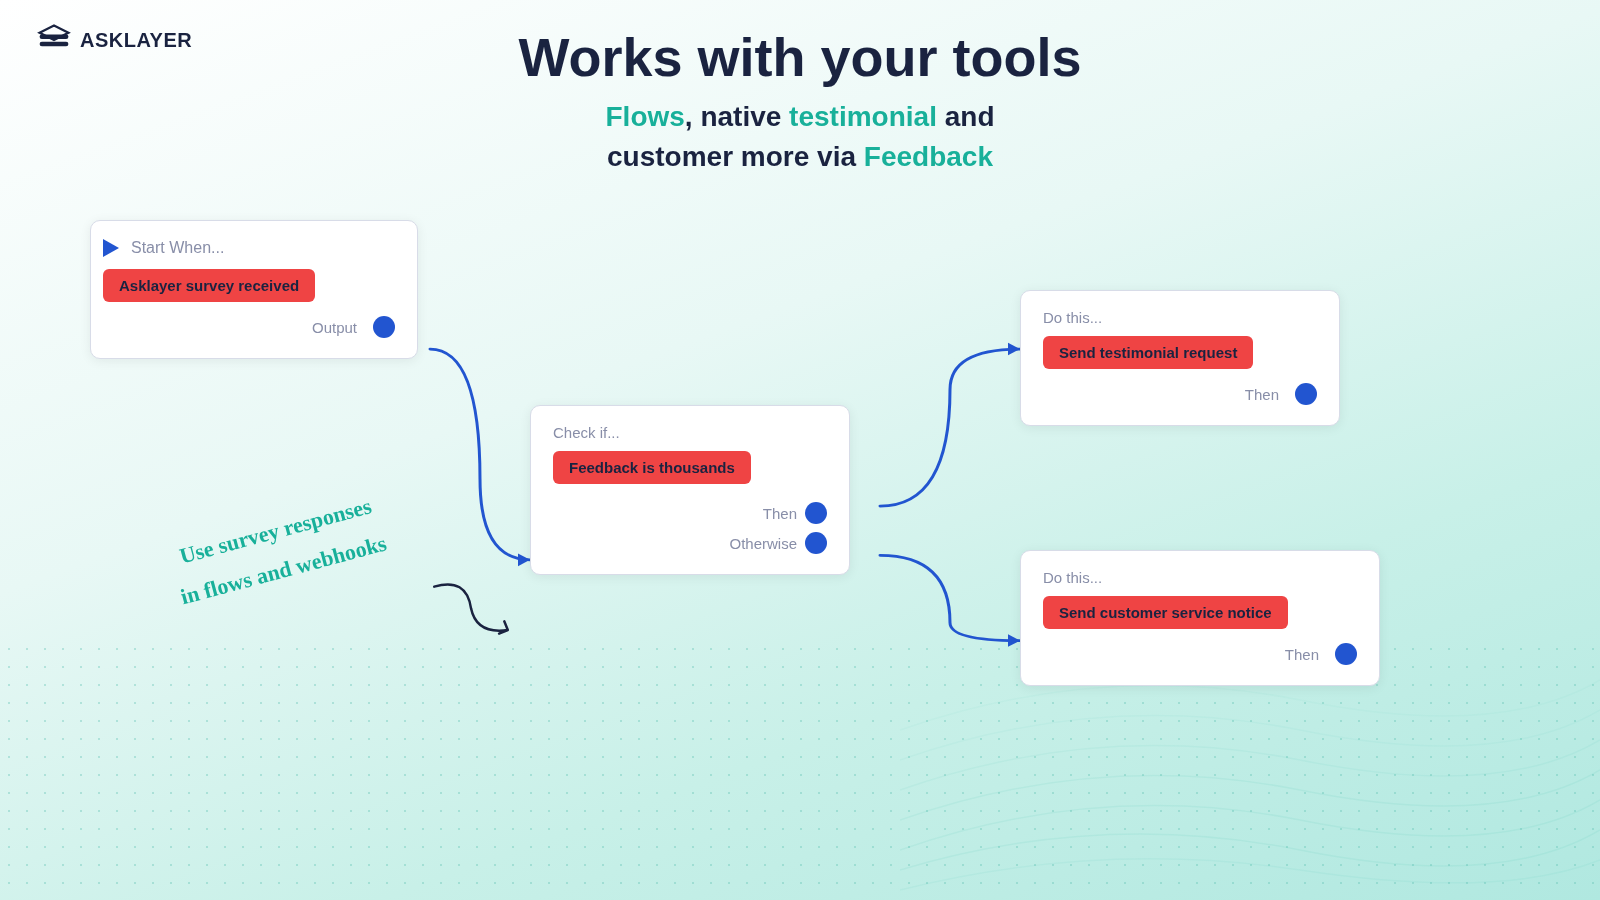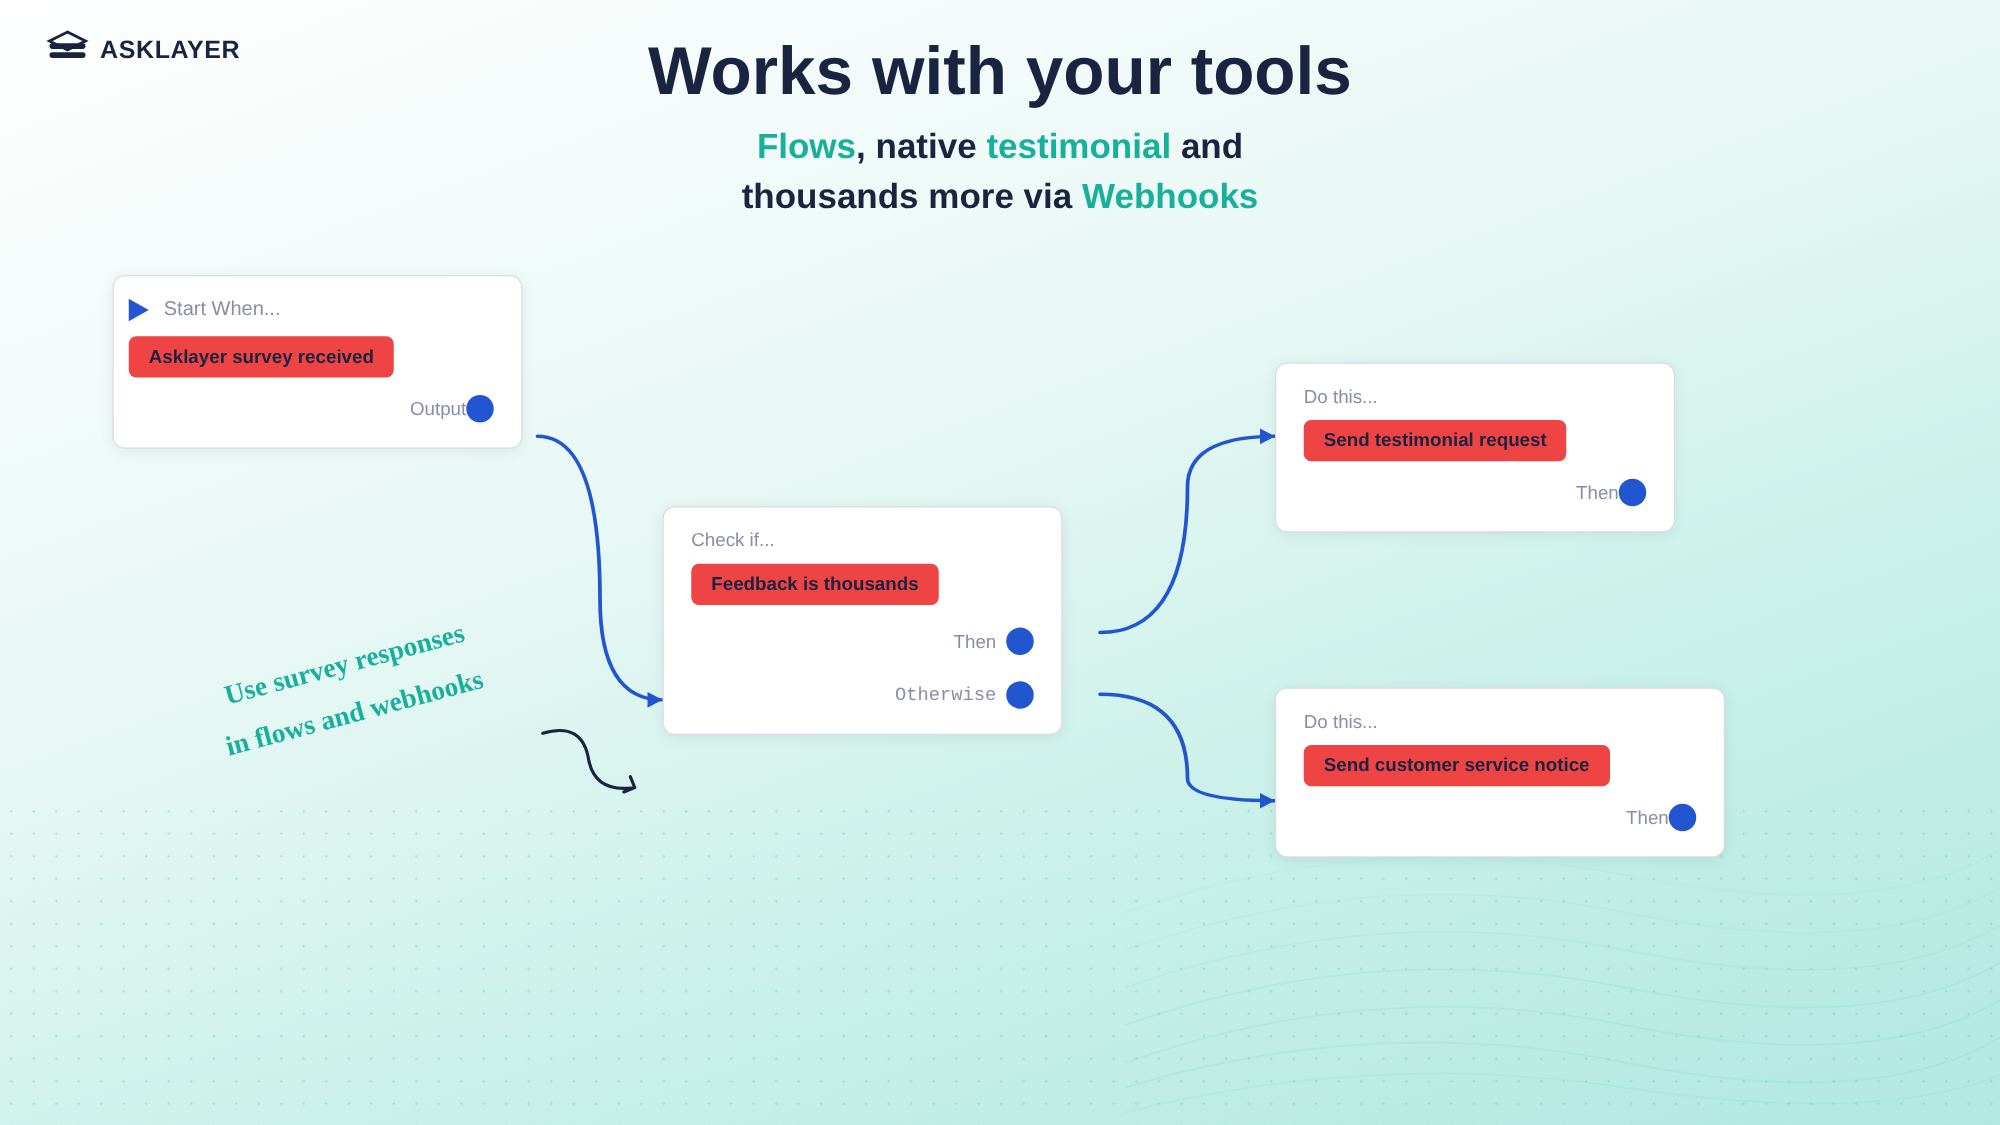--- a/index.html
+++ b/index.html
@@ -125,21 +125,21 @@
 
     .card-footer {
       text-align: right;
       margin-top: 14px;
       font-size: 15px;
       color: #888ea8;
       font-weight: 500;
       display: flex;
       align-items: center;
       justify-content: flex-end;
-      gap: 0;
+      gap: 16px;
     }
 
     .card-footer-left {
       display: flex;
       align-items: center;
       justify-content: flex-end;
       gap: 8px;
       margin-top: 6px;
     }
 
@@ -240,21 +240,21 @@
     <rect x="4" y="22" width="32" height="5" rx="2.5" fill="#1a2340"></rect>
     <polygon points="20,4 36,12 20,20 4,12" fill="none" stroke="#1a2340" stroke-width="2.5"></polygon>
   </svg>
   <span class="logo-text">ASKLAYER</span>
 </div>
 
 <div class="headline-section">
   <div class="headline-main">Works with your tools</div>
   <div class="headline-sub">
     <span class="teal-text">Flows</span><span>, native </span><span class="teal-text">testimonial</span><span> and</span><br>
-    <span>thousands more via </span><span class="teal-text">Webhooks</span>
+    <span>customer more via </span><span class="teal-text">Feedback</span>
   </div>
 </div>
 
 <div class="dot-grid"></div>
 
 <svg class="contour-lines" viewBox="0 0 700 300" preserveAspectRatio="none">
   <path d="M0,250 Q200,180 400,220 T700,200" stroke="#18b09a" stroke-width="1.5" fill="none" opacity="0.5"></path>
   <path d="M0,220 Q200,150 400,190 T700,170" stroke="#18b09a" stroke-width="1.5" fill="none" opacity="0.5"></path>
   <path d="M0,190 Q200,120 400,160 T700,140" stroke="#18b09a" stroke-width="1.5" fill="none" opacity="0.4"></path>
   <path d="M0,160 Q200,90 400,130 T700,110" stroke="#18b09a" stroke-width="1.5" fill="none" opacity="0.3"></path>
@@ -291,21 +291,21 @@
   </div>
 
   <div class="flow-card card-check">
     <div class="card-label">Check if...</div>
     <div class="card-pill">Feedback is thousands</div>
     <div class="card-footer-left" style="margin-top:18px;">
       <span style="flex:1"></span>
       <span style="color:#888ea8;font-size:15px;font-weight:500;">Then</span>
       <div class="blue-dot"></div>
     </div>
-    <div class="card-footer-left" style="margin-top:21px;font-family:Liberation Mono, monospace;">
+    <div class="card-footer-left" style="margin-top:8px;">
       <span style="flex:1"></span>
       <span style="color:#888ea8;font-size:15px;font-weight:500;">Otherwise</span>
       <div class="blue-dot"></div>
     </div>
   </div>
 
   <div class="flow-card card-do-1">
     <div class="card-label">Do this...</div>
     <div class="card-pill">Send testimonial request</div>
     <div class="card-footer">

